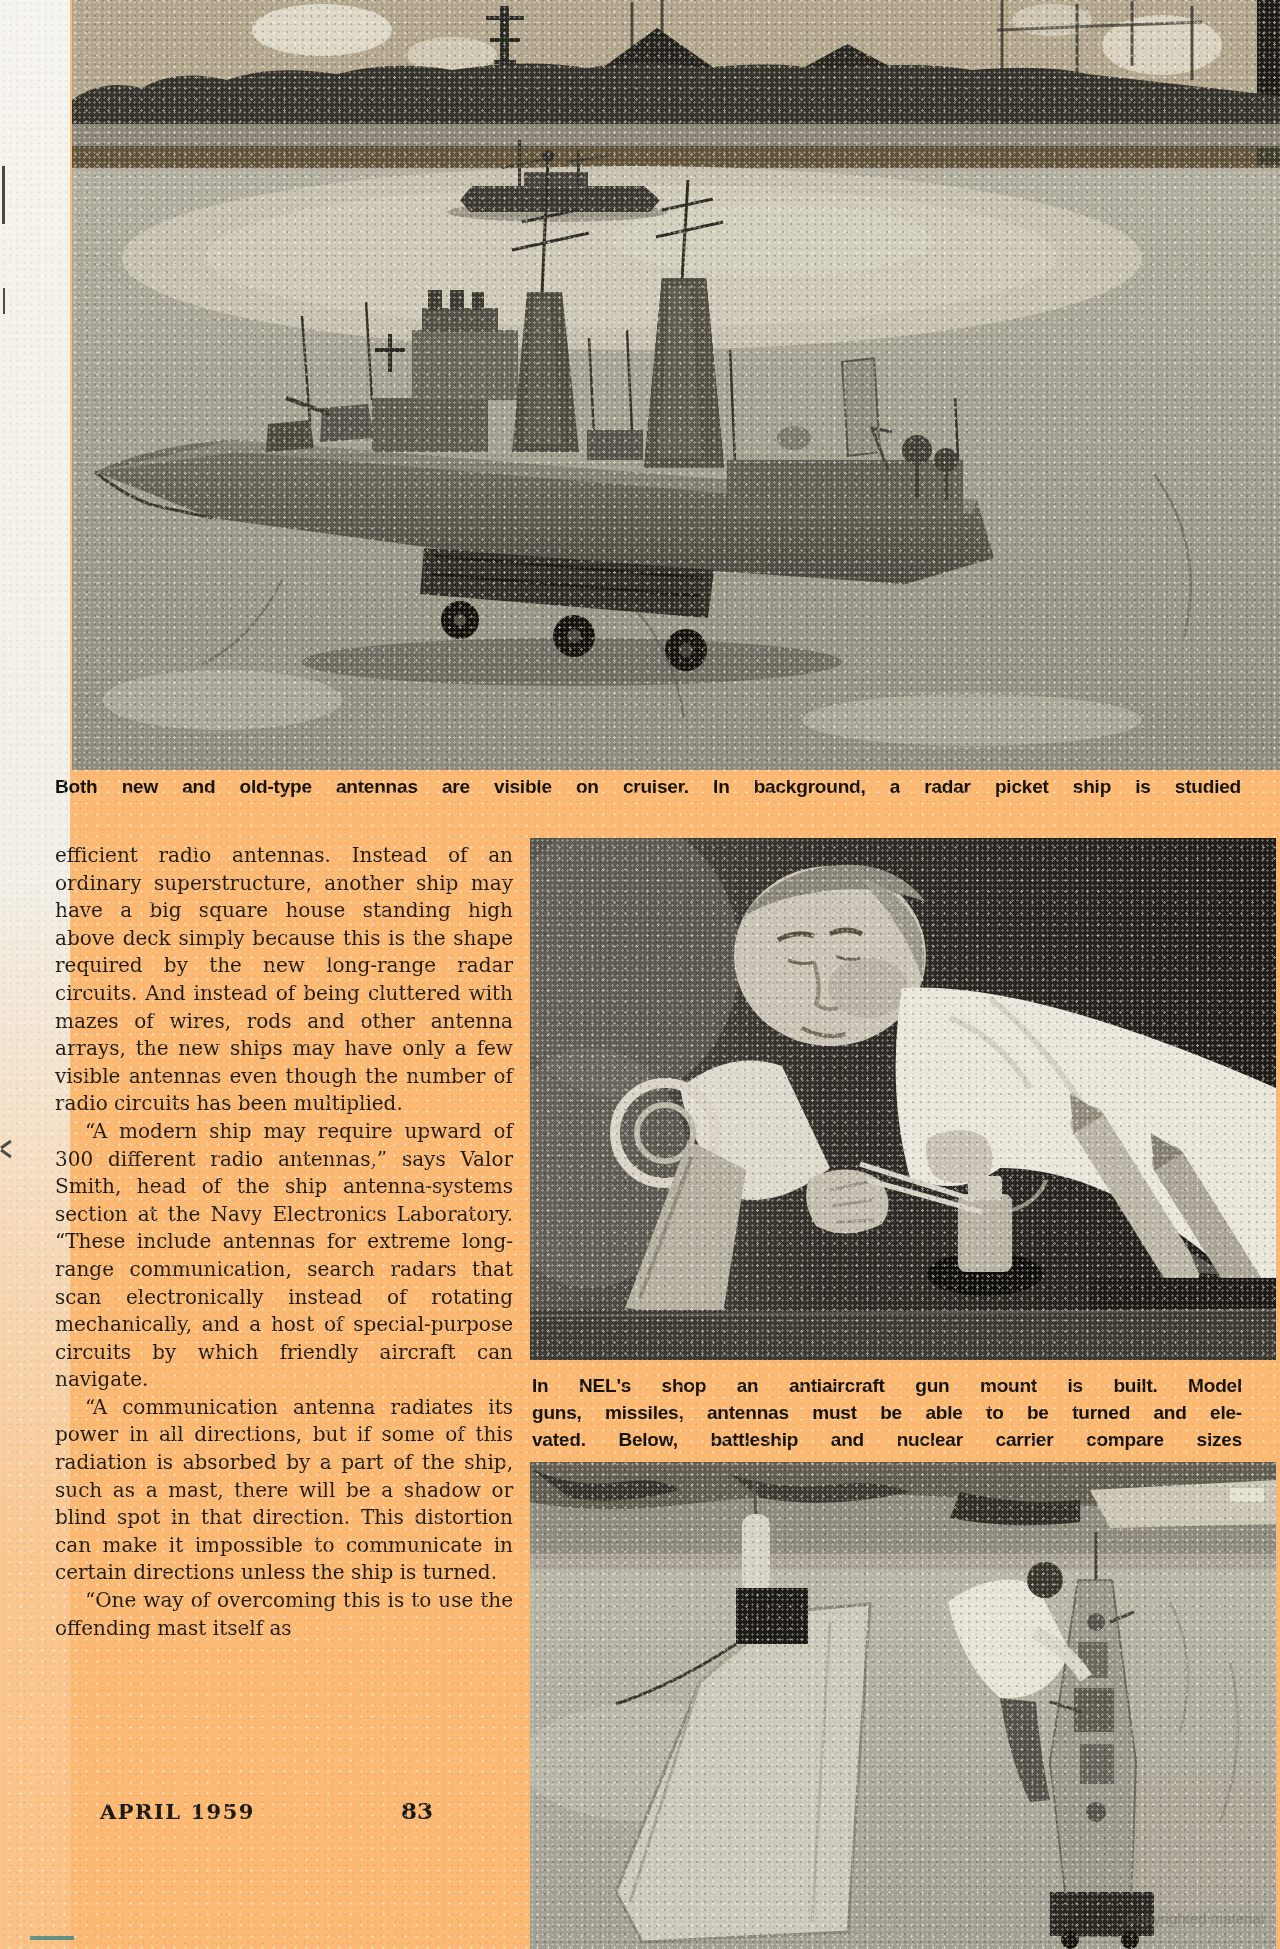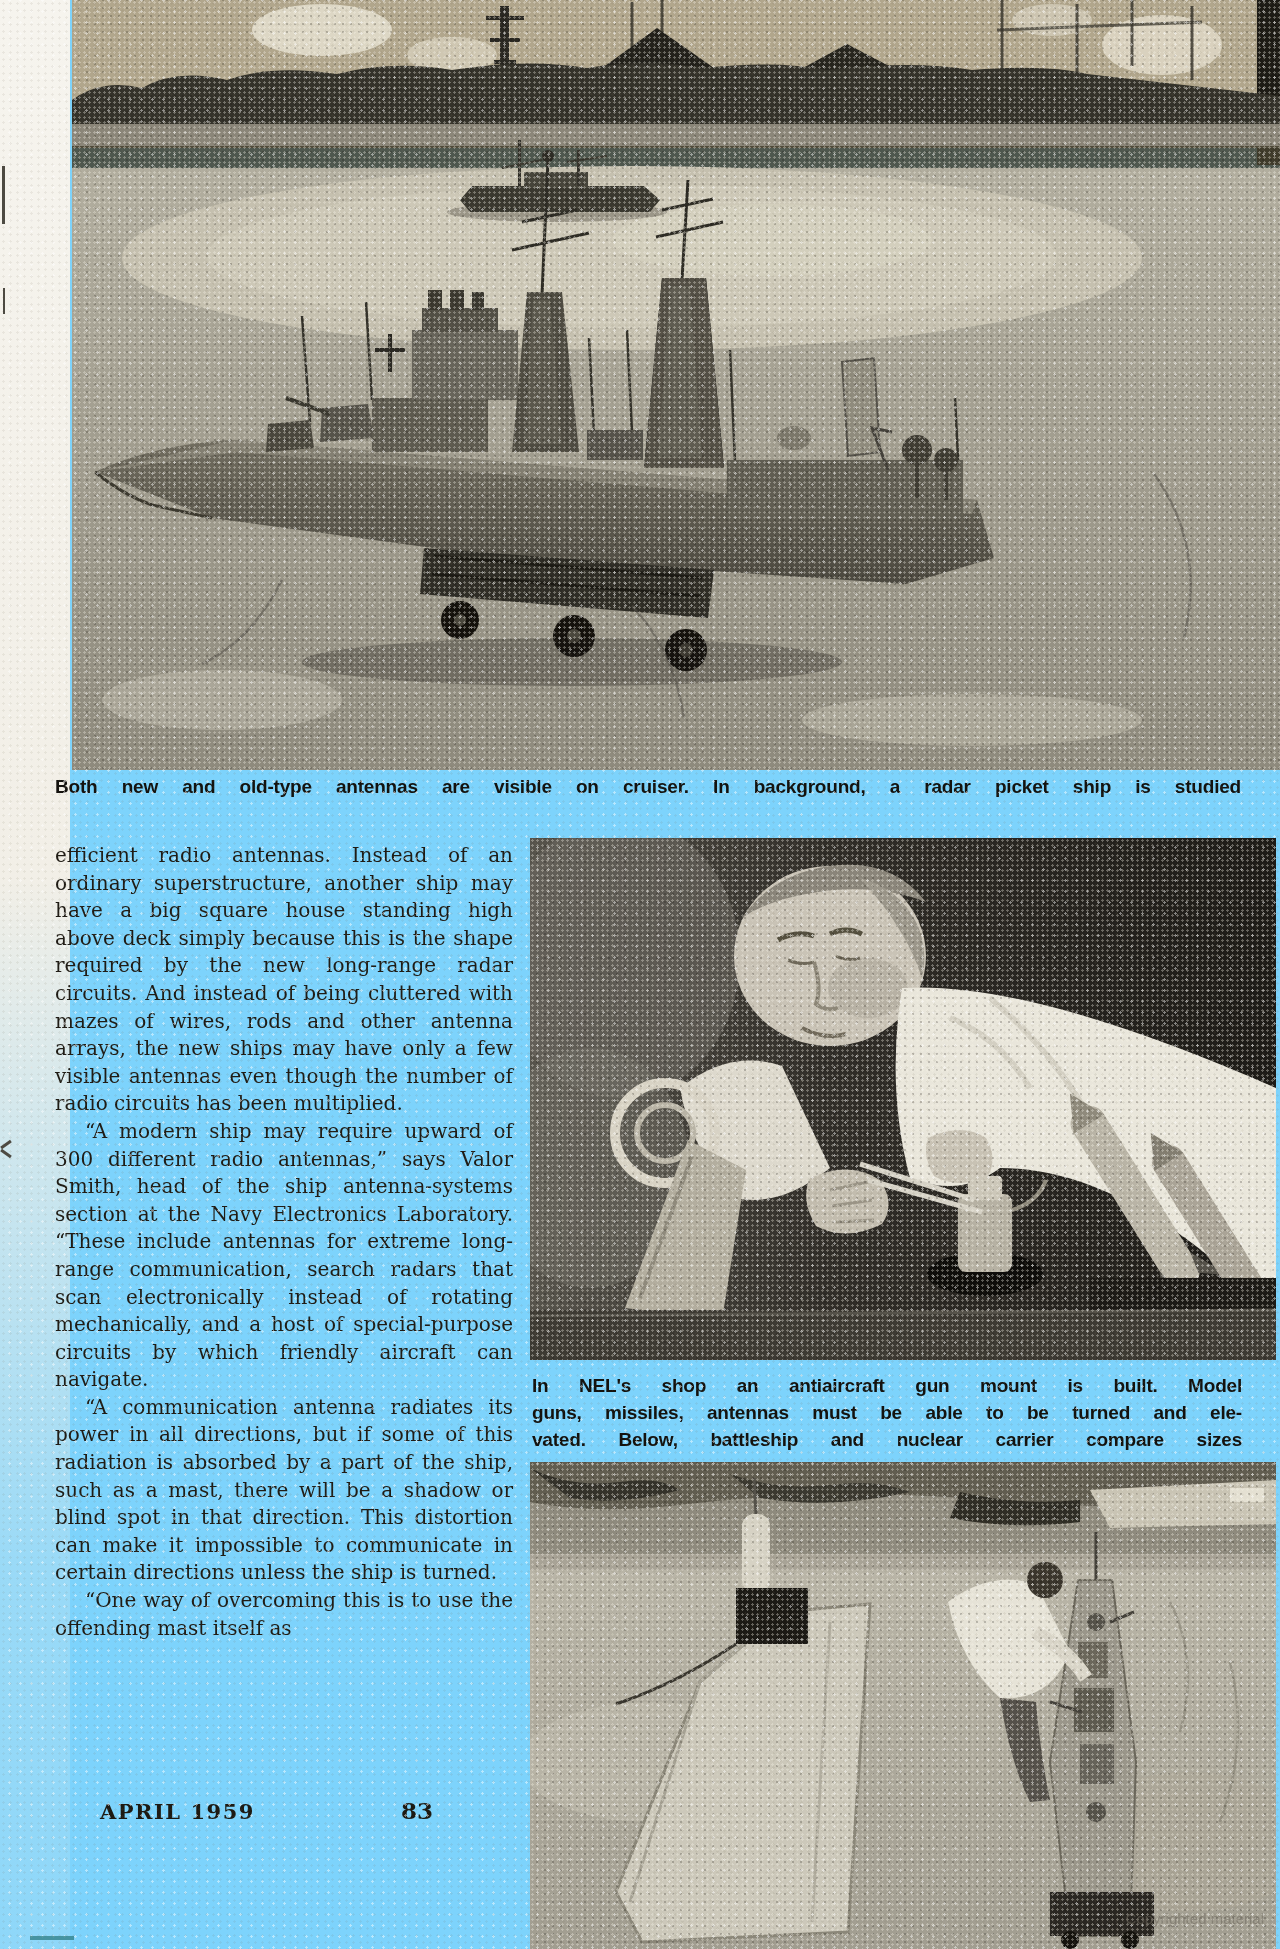--- a/index.html
+++ b/index.html
@@ -1,16 +1,16 @@
 <!DOCTYPE html>
 <html><head>
 <meta charset="utf-8">
 <style>
   html,body{margin:0;padding:0;background:#555;}
-  .page{position:relative;width:1280px;height:1949px;margin:0 auto;background:#7dd3fc;overflow:hidden;
+  .page{position:relative;width:1280px;height:1949px;margin:0 auto;background:#fdba74;overflow:hidden;
         font-family:"Liberation Sans",sans-serif;}
   .grain{position:absolute;inset:0;pointer-events:none;z-index:50;
     background-image:radial-gradient(rgba(120,110,88,.10) 1px,transparent 1.3px),
                      radial-gradient(rgba(255,255,255,.45) 1px,transparent 1.3px);
     background-size:7px 7px,11px 11px;background-position:0 0,4px 6px;}
   .left-strip{position:absolute;left:0;top:0;width:70px;height:100%;
     background:linear-gradient(180deg,#f6f4ee 0%,#f2efe7 45%,rgba(242,239,231,.25) 80%,rgba(242,239,231,.15) 100%);}
   .photo{position:absolute;overflow:hidden;}
   .photo svg{display:block;}
   .photo-noise{position:absolute;inset:0;pointer-events:none;

